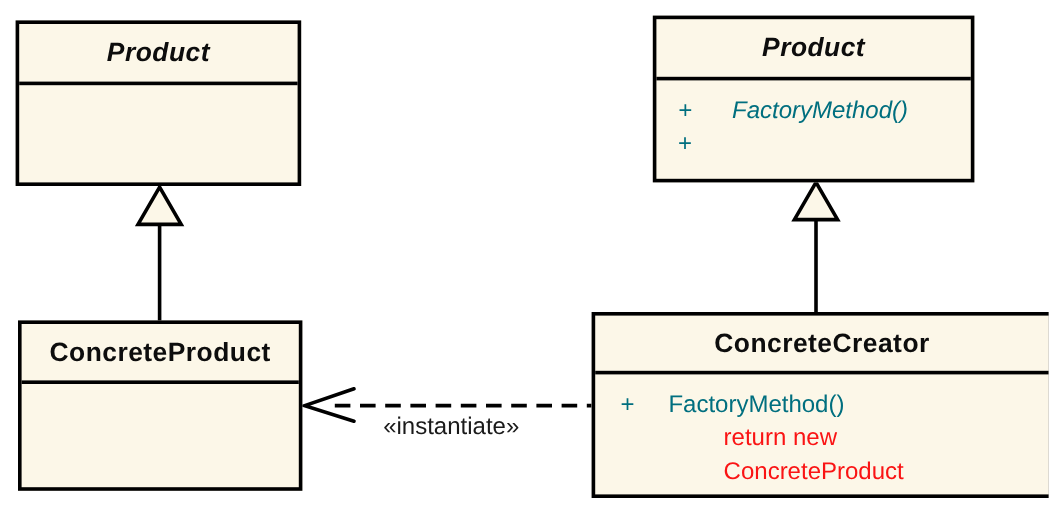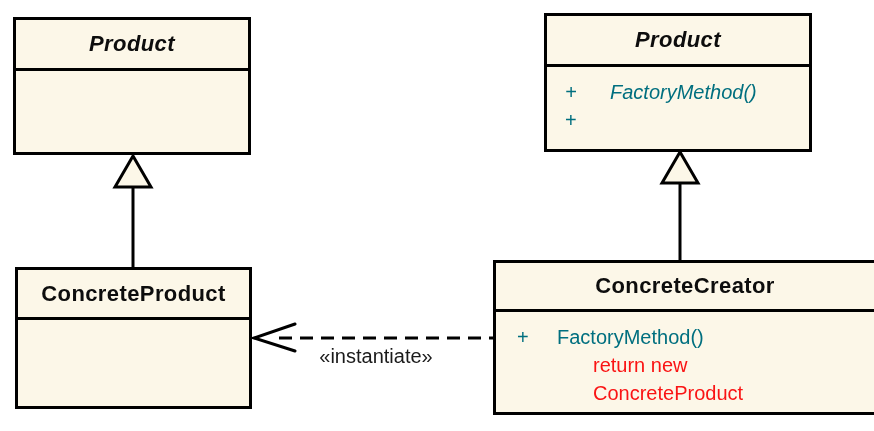--- a/index.html
+++ b/index.html
@@ -61,23 +61,22 @@
   .vis{
     display:inline-block;
     text-align:left;
     flex:0 0 auto;
   }
   .creator .vis{padding-left:18px;width:63px;}
   .concrete-creator .vis{padding-left:21px;width:61px;}
   .note-line{
     color:var(--note_text);
     line-height:28px;
-    padding-left:77px;
+    padding-left:107px;
     white-space:nowrap;
-    margin-left:20px;
   }
   .box-product   {left:13px; top:17px;  width:238px;height:138px;}
   .box-product   .class-title{height:51px;}
   .box-creator   {left:544px;top:13px;  width:268px;height:139px;}
   .box-creator   .class-title{height:51px;}
   .box-cproduct  {left:15px; top:267px; width:237px;height:142px;}
   .box-cproduct  .class-title{height:50px;}
   .box-ccreator  {left:493px;top:260px; width:384px;height:155px;}
   .box-ccreator  .class-title{height:49px;}
 

